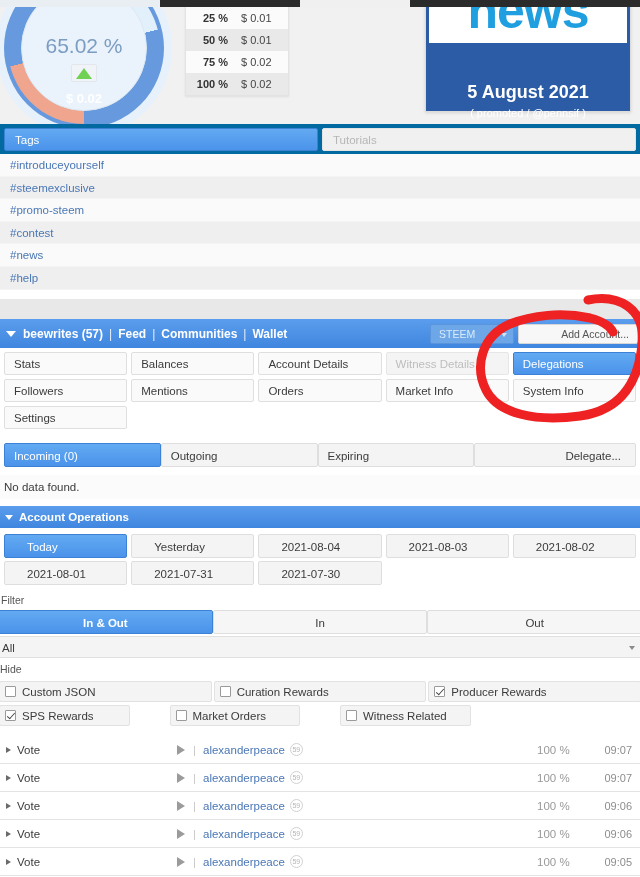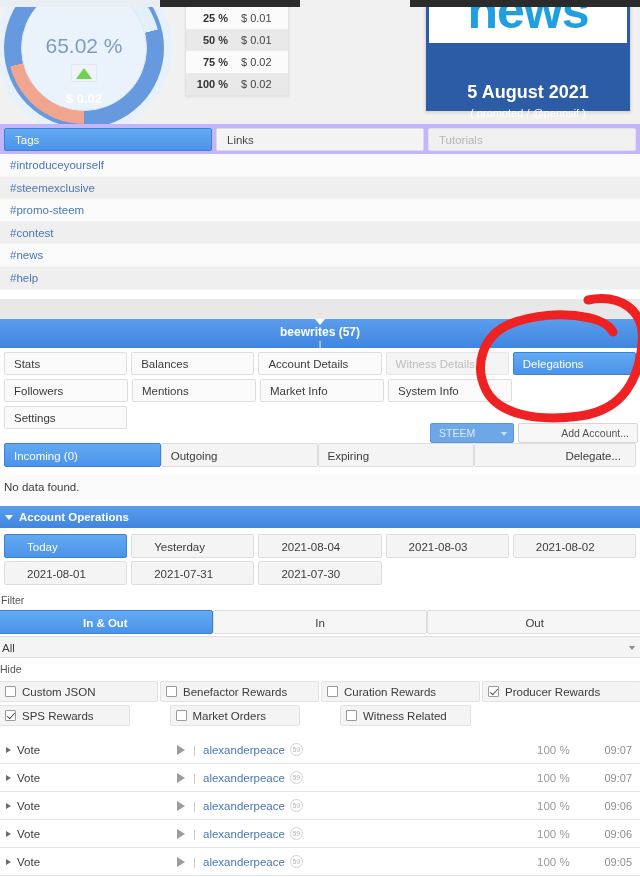--- a/index.html
+++ b/index.html
@@ -100,21 +100,21 @@
   .news-bot {
     height: 68px; background: #2b5ca5; color: #fff;
     display: flex; flex-direction: column; align-items: center; justify-content: center;
     border-left: 3px solid #2b5ca5; border-right: 3px solid #2b5ca5;
   }
   .news-date { font-size: 18px; font-weight: bold; margin-top: 47px; }
   .news-sub { font-size: 11px; margin-top: 4px; }
 
   
   .panel-tags { position: absolute; left: 0; top: 124px; width: 640px; }
-  .tabrow { display: flex; gap: 4px; padding: 4px 4px 3px 4px; background: #c4b5fd; }
+  .tabrow { display: flex; gap: 4px; padding: 4px 4px 3px 4px; background: #0369a1; }
   .tab {
     flex: 1; height: 23px; line-height: 23px;
     font-size: 11.5px; color: #4a4a4a;
     background: #f3f3f3; border: 1px solid #dcdcdc; border-radius: 2px;
     padding-left: 10px; cursor: pointer;
   }
   .tab.active {
     background: linear-gradient(to bottom, #63aaf2 0%, #4a93ea 100%);
     border-color: #3b82d6; color: #ffffff;
   }
@@ -129,21 +129,21 @@
   .tagrow:nth-child(even) { background: #efefef; }
   .tagrow:nth-child(odd) { background: #fafafa; }
 
   .spacer-grey { position: absolute; left:0; top: 299px; width: 640px; height: 20px; background: #e8e8e8; }
 
   
   .acctbar {
     position: absolute; left: 0; top: 319px; width: 640px; height: 29px;
     background: linear-gradient(to bottom, #5b9ded 0%, #3f86df 100%);
     color: #fff; font-size: 12px; font-weight: bold;
-    display: flex; align-items: center; flex-direction: column;
+    display: flex; align-items: center;
   }
   .acctbar .caret {
     width: 0; height: 0; margin: 0 7px 0 6px;
     border-left: 5px solid transparent; border-right: 5px solid transparent;
     border-top: 6px solid #ffffff;
   }
   .acctbar .sep { margin: 0 6px; font-weight: normal; opacity: .85; }
   .acctbar .link { cursor: pointer; }
   .acct-right { margin-left: auto; display: flex; align-items: center; padding-right: 2px; }
   .coin-select {
@@ -342,21 +342,20 @@
   </div>
 
   <div class="top-strip">
     <div class="gap-a"></div>
       <div class="gap-b"></div>
   </div>
 
   <div class="panel-tags">
     <div class="tabrow">
       <div class="tab active">Tags</div>
-      <div class="tab">Links</div>
       <div class="tab disabled">Tutorials</div>
     </div>
     <div class="taglist">
       <div class="tagrow">#introduceyourself</div>
       <div class="tagrow">#steemexclusive</div>
       <div class="tagrow">#promo-steem</div>
       <div class="tagrow">#contest</div>
       <div class="tagrow">#news</div>
       <div class="tagrow">#help</div>
     </div>
@@ -386,20 +385,21 @@
     <div class="navrow">
       <div class="navcell">Stats</div>
       <div class="navcell">Balances</div>
       <div class="navcell">Account Details</div>
       <div class="navcell disabled">Witness Details</div>
       <div class="navcell active">Delegations</div>
     </div>
     <div class="navrow">
       <div class="navcell">Followers</div>
       <div class="navcell">Mentions</div>
+      <div class="navcell">Orders</div>
       <div class="navcell">Market Info</div>
       <div class="navcell">System Info</div>
     </div>
     <div class="navrow">
       <div class="navcell">Settings</div>
       <div class="navcell blank"></div>
       <div class="navcell blank"></div>
       <div class="navcell blank"></div>
       <div class="navcell blank"></div>
     </div>
@@ -441,24 +441,20 @@
   <div class="allsel">
     <span>All</span>
     <span class="dd"></span>
   </div>
 
   <div class="lbl-hide">Hide</div>
   <div class="hiderow h1">
     <div class="hidecell">
       <span class="cb"></span>
       <span>Custom JSON</span>
-    </div>
-    <div class="hidecell">
-      <span class="cb"></span>
-      <span>Benefactor Rewards</span>
     </div>
     <div class="hidecell">
       <span class="cb"></span>
       <span>Curation Rewards</span>
     </div>
     <div class="hidecell">
       <span class="cb on"></span>
       <span>Producer Rewards</span>
     </div>
   </div>

